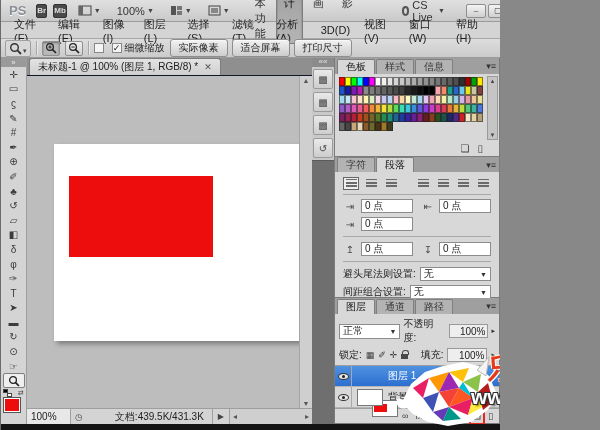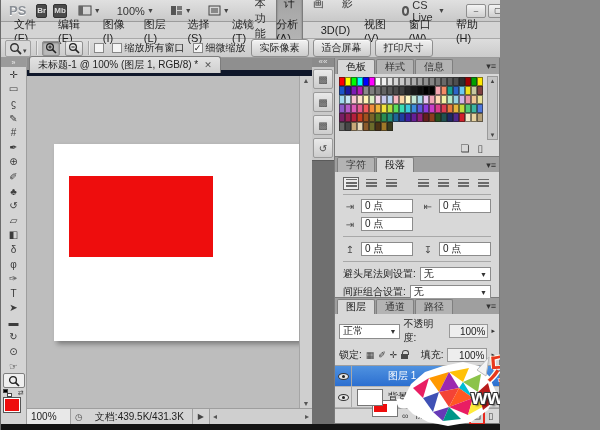--- a/index.html
+++ b/index.html
@@ -53,33 +53,33 @@
   .tool.active{background:#efefef;border:1px solid #7f7f7f;border-radius:2px;}
   .fg-colors{position:relative;width:22px;height:26px;margin-top:1px;}
   .mini-default{position:absolute;left:0;top:0;width:9px;height:8px;}
   .mini-default .w{position:absolute;right:0;bottom:0;width:5px;height:4px;background:#fff;border:1px solid #444;}
   .mini-default .b{position:absolute;left:0;top:0;width:5px;height:4px;background:#000;border:1px solid #444;}
   .swap-arrow{position:absolute;right:1px;top:0;font-size:7px;color:#444;}
   .fg-swatch{position:absolute;left:1px;top:9px;width:16px;height:14px;border:1px solid #fff;outline:1px solid #555;}
 
   
   .doc-area{flex:1;display:flex;flex-direction:column;position:relative;background:#BDBDBD;min-width:0;}
-  .doc-tabbar{height:18px;background:#8f8f8f;display:flex;align-items:center;border-bottom:6px solid #0f172a;}
+  .doc-tabbar{height:18px;background:#8f8f8f;display:flex;align-items:flex-end;border-bottom:1px solid #0f172a;}
   .doc-tab{height:17px;display:flex;align-items:center;gap:6px;padding:0 8px;background:linear-gradient(#e3e3e3,#cfcfcf);
     border:1px solid #7d7d7d;border-bottom:none;border-radius:3px 3px 0 0;font-size:10px;color:#222;margin-left:2px;}
   .doc-tab .close-x{font-size:9px;color:#555;}
   .canvas{flex:1;position:relative;overflow:hidden;}
   .white-doc{position:absolute;left:27px;top:68px;width:325px;height:197px;background:#fff;box-shadow:3px 3px 5px rgba(0,0,0,.35);}
   .red-rect{position:absolute;left:15px;top:32px;width:144px;height:81px;}
   .v-scroll{position:absolute;top:0;right:0;bottom:0;width:13px;background:#cfcfcf;border-left:1px solid #a5a5a5;
     display:flex;flex-direction:column;justify-content:space-between;align-items:center;font-size:7px;color:#555;padding:1px 0;}
   .status-bar{height:16px;background:#D4D4D4;border-top:1px solid #9e9e9e;display:flex;align-items:center;font-size:10px;color:#222;}
   .status-zoom{width:44px;padding:0 4px;border-right:1px solid #a0a0a0;background:#e8e8e8;height:100%;display:flex;align-items:center;}
   .status-icon{padding:0 4px;color:#555;font-size:9px;}
-  .status-doc{padding:4px 8px;border-right:1px solid #a0a0a0;height:100%;display:flex;align-items:center;}
+  .status-doc{padding:4px 8px;border-right:1px solid #a0a0a0;height:100%;display:flex;align-items:center;margin-left:20px;}
   .status-arrow{padding:0 5px;border-right:1px solid #a0a0a0;height:100%;display:flex;align-items:center;font-size:8px;color:#444;}
   .h-scroll{flex:1;height:100%;display:flex;align-items:center;justify-content:space-between;padding:0 3px;font-size:8px;color:#555;background:#cfcfcf;}
 
   
   .dock{width:188px;display:flex;}
   .dock-strip{width:26px;background:#6f6f6f;display:flex;flex-direction:column;align-items:center;}
   .dock-strip-head{width:100%;height:9px;background:#8b8b8b;color:#e5e5e5;font-size:8px;line-height:8px;text-align:center;}
   .dock-strip-icons{width:100%;background:#c9c9c9;padding:2px 0;display:flex;flex-direction:column;align-items:center;gap:3px;border-bottom:1px solid #5a5a5a;}
   .dock-icon{width:20px;height:20px;border:1px solid #9a9a9a;border-radius:2px;background:linear-gradient(#e9e9e9,#cdcdcd);
     display:flex;align-items:center;justify-content:center;font-size:10px;color:#4a4a4a;}
@@ -244,24 +244,20 @@
       <svg width="12" height="12">
           <circle cx="5" cy="5" r="3.4" fill="none" stroke="#222" stroke-width="1.2"></circle>
           <line x1="7.6" y1="7.6" x2="11" y2="11" stroke="#222" stroke-width="1.6"></line>
           <line x1="3.4" y1="5" x2="6.6" y2="5" stroke="#222" stroke-width="1"></line>
         </svg>
     </span>
     <span class="appbar-sep"></span>
     <span id="opt-checks" style="display:flex;gap:8px;align-items:center;">
         <span class="opt-check">
           <span class="checkbox"></span>
-        </span>
-        <span class="opt-check">
-          <span class="checkbox"></span>
-          <span>缩放所有窗口</span>
         </span>
         <span class="opt-check">
           <span class="checkbox">✓</span>
           <span>细微缩放</span>
         </span>
       </span>
     <span id="opt-buttons" style="display:flex;gap:4px;align-items:center;">
         <span class="opt-btn">实际像素</span>
         <span class="opt-btn">适合屏幕</span>
         <span class="opt-btn">打印尺寸</span>

